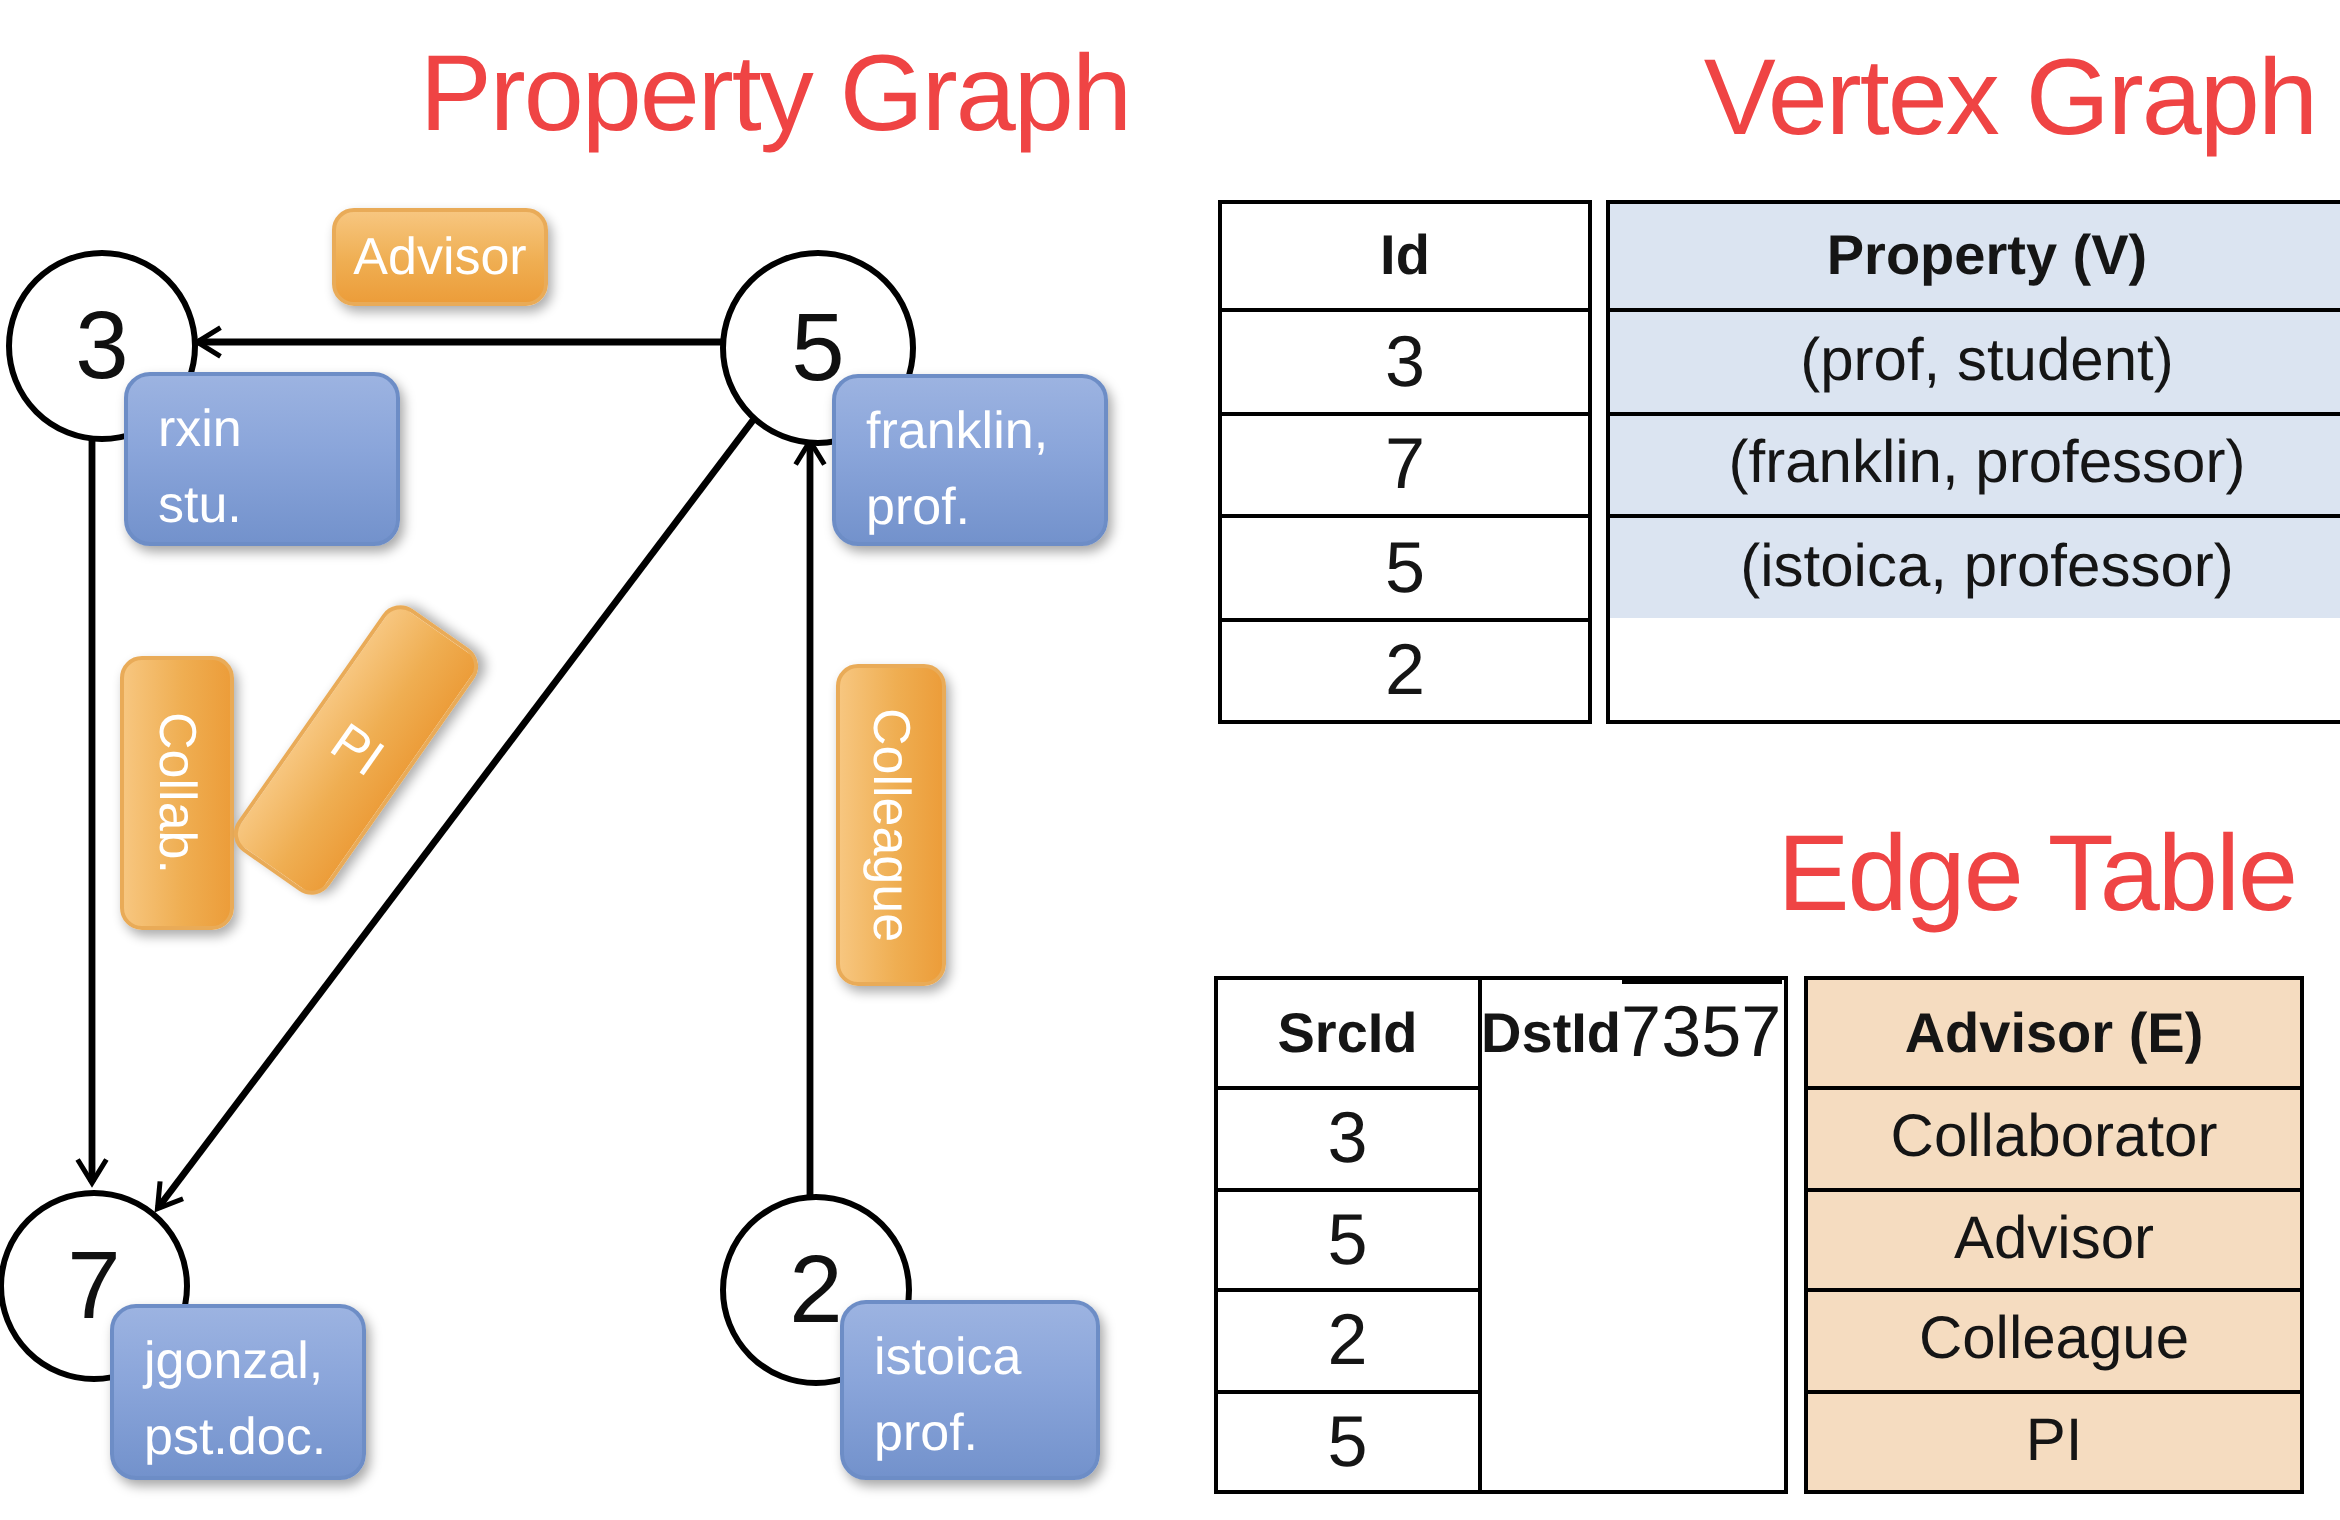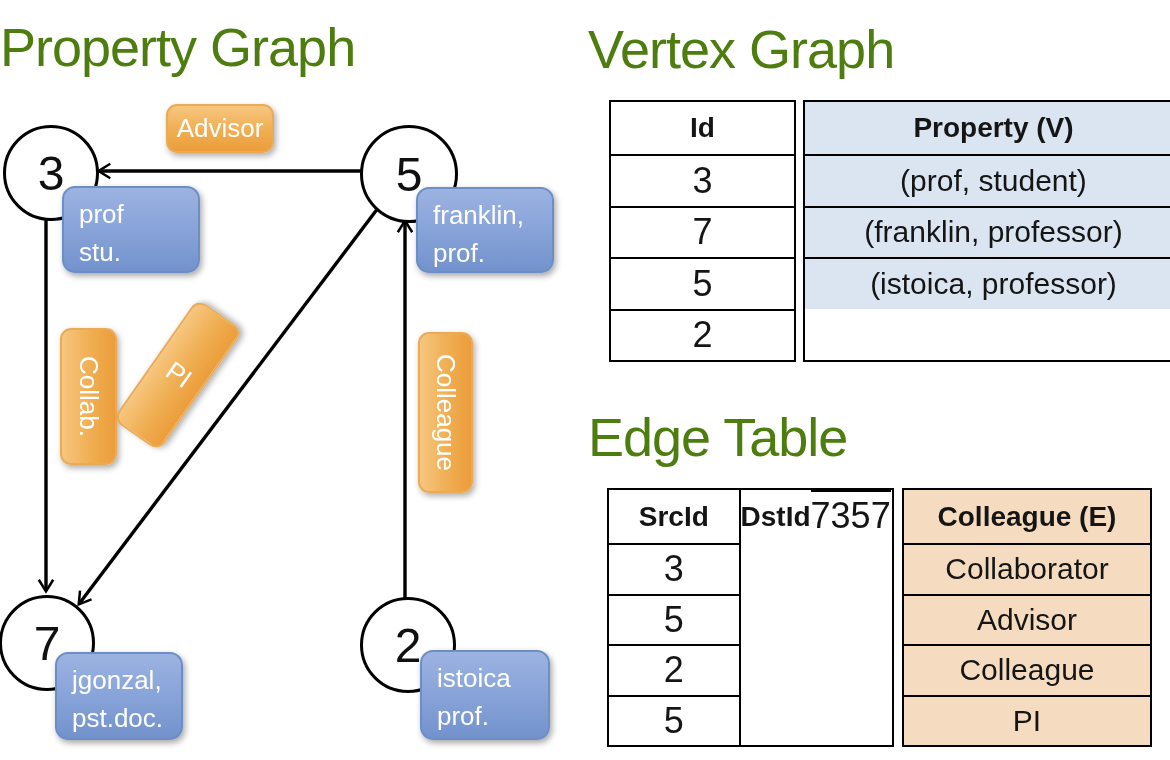--- a/index.html
+++ b/index.html
@@ -2,22 +2,22 @@
 <html><head>
 <meta charset="utf-8">
 <style>
   html,body{margin:0;padding:0;background:#fff;}
   #canvas{
     position:relative;width:1170px;height:760px;background:#ffffff;
     font-family:"Liberation Sans",sans-serif;overflow:hidden;color:#111;
   }
   .abs{position:absolute;}
   .title{
-    font-size:54px;letter-spacing:-1px;font-weight:400;color:#4d7c0f;
-    text-align:left;white-space:nowrap;
+    font-size:54px;letter-spacing:-1px;font-weight:400;color:#ef4444;
+    text-align:right;white-space:nowrap;
   }
   
   .node{
     position:absolute;background:#fff;border:3.3px solid #000;border-radius:50%;
     display:flex;align-items:center;justify-content:center;z-index:2;
     font-size:48px;color:#101010;
   }
   
   .vbox{
     position:absolute;z-index:3;border-radius:13px;
@@ -89,21 +89,21 @@
       <span>5</span>
     </div>
     <div class="node" style="left:-1px;top:595px;width:90px;height:90px;">
       <span>7</span>
     </div>
     <div class="node" style="left:360px;top:597px;width:90px;height:90px;">
       <span>2</span>
     </div>
 
     <div class="vbox" style="left:62px;top:186px;width:138px;height:87px;">
-      <div>prof</div>
+      <div>rxin</div>
       <div>stu.</div>
     </div>
     <div class="vbox" style="left:416px;top:187px;width:138px;height:86px;">
       <div>franklin,</div>
       <div>prof.</div>
     </div>
     <div class="vbox" style="left:55px;top:652px;width:128px;height:88px;">
       <div>jgonzal,</div>
       <div>pst.doc.</div>
     </div>
@@ -163,21 +163,21 @@
         <div class="tcell head eh first">DstId</div>
         <div class="tcell num er">7</div>
         <div class="tcell num er">3</div>
         <div class="tcell num er">5</div>
         <div class="tcell num er">7</div>
       </div>
     </div>
     <div style="width:8px;"></div>
 
     <div class="subtbl" style="width:250px;">
-      <div class="tcell head eh first tanfill">Colleague (E)</div>
+      <div class="tcell head eh first tanfill">Advisor (E)</div>
       <div class="tcell er tanfill">Collaborator</div>
       <div class="tcell er tanfill">Advisor</div>
       <div class="tcell er tanfill">Colleague</div>
       <div class="tcell er tanfill">PI</div>
     </div>
   </div>
 
 </div>
 
 </body></html>

